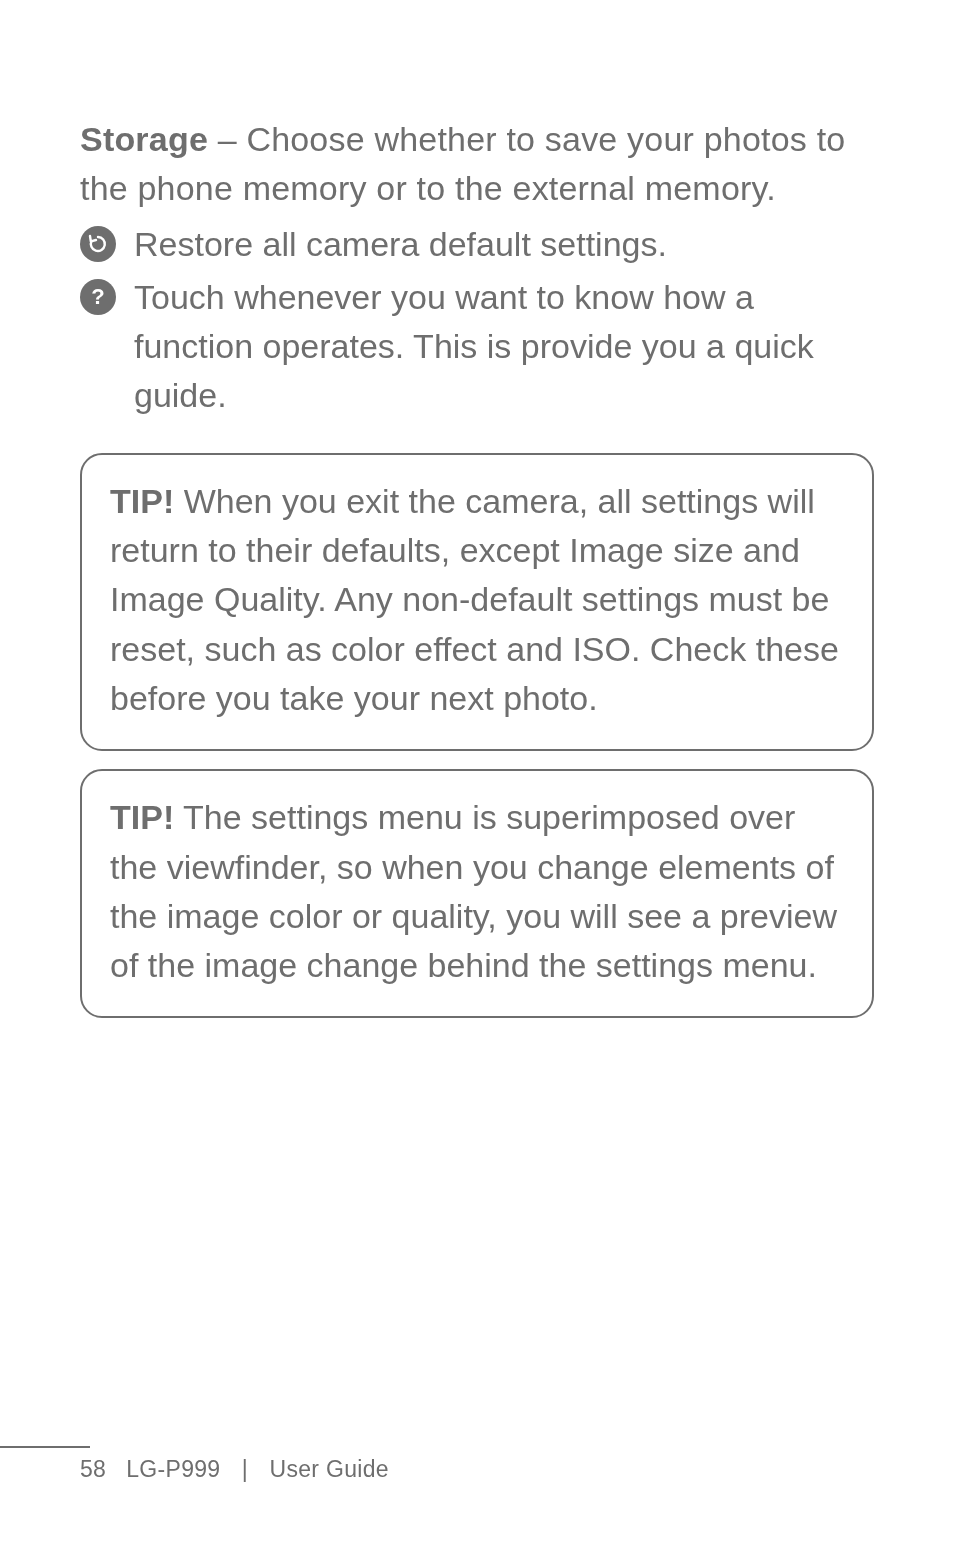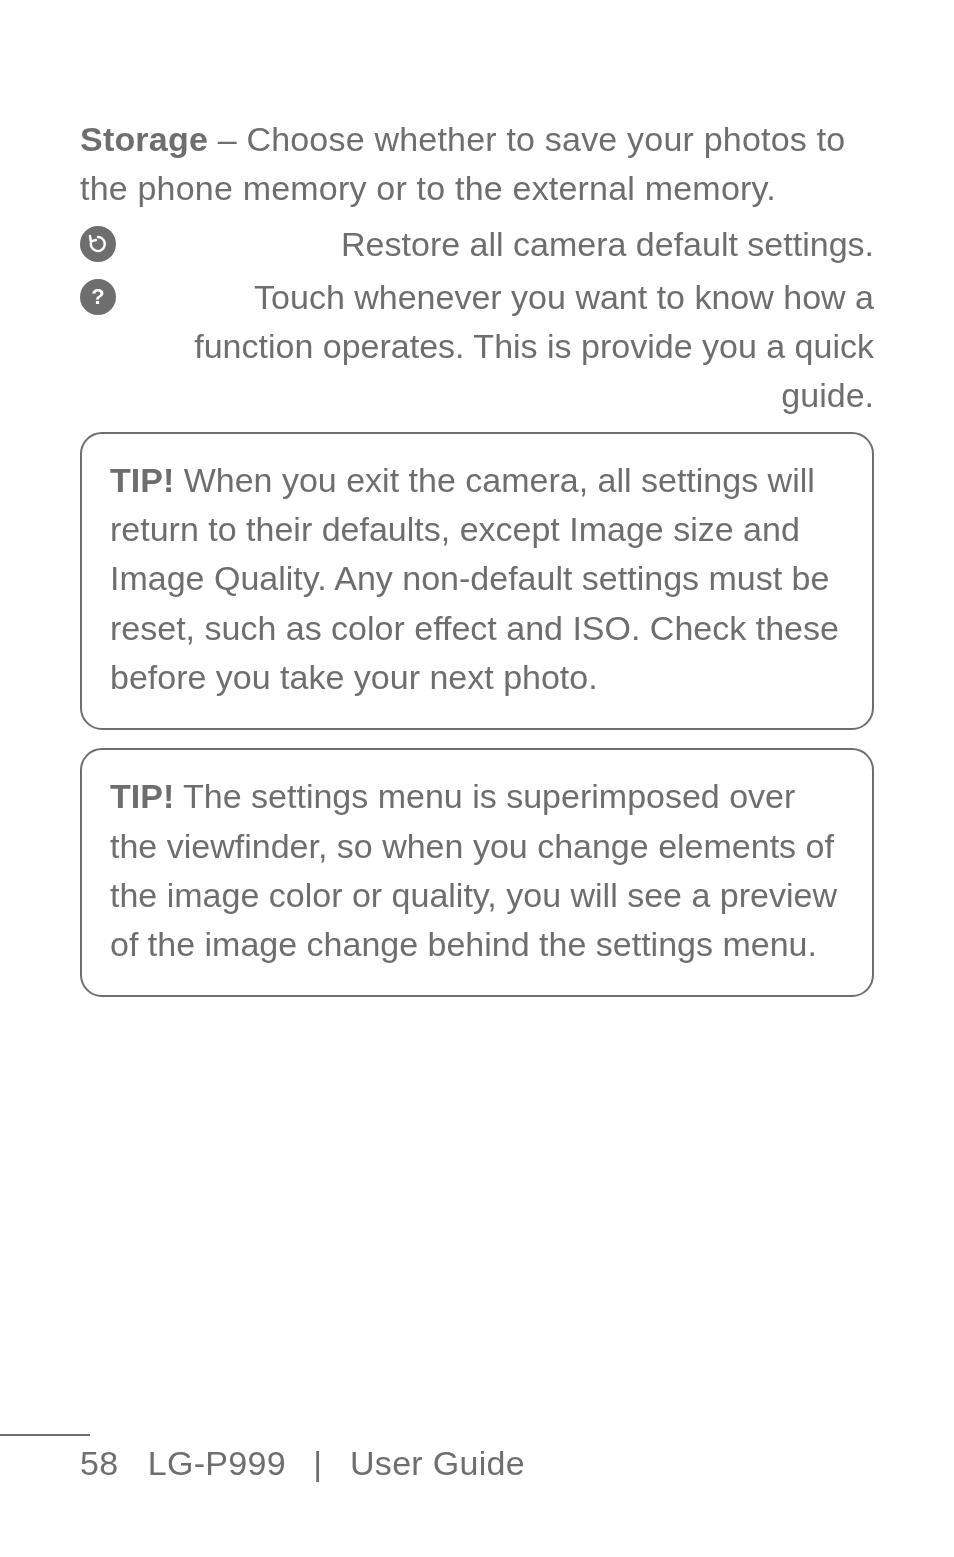--- a/index.html
+++ b/index.html
@@ -29,60 +29,59 @@
     display: flex;
     justify-content: flex-start;
     align-items: flex-start;
     padding-top: 6px;
   }
   .text-cell {
     flex: 1;
     font-size: 34px;
     line-height: 1.45;
     font-weight: 400;
-    text-align: right;
   }
   .circle-icon {
     width: 36px;
     height: 36px;
     border-radius: 50%;
     background: #6e6e6e;
     color: #ffffff;
     display: flex;
     align-items: center;
     justify-content: center;
     font-size: 22px;
     font-weight: 700;
     line-height: 1;
   }
   .tip-box {
     border: 2px solid #6e6e6e;
     border-radius: 22px;
     padding: 22px 28px 26px 28px;
-    margin-top: 11px;
+    margin-top: 32px;
     font-size: 34px;
     line-height: 1.45;
   }
   .tip-box + .tip-box { margin-top: 18px; }
   .footer {
     position: absolute;
     left: 0;
     bottom: 74px;
     width: 954px;
     padding-left: 80px;
   }
   .footer-rule {
     position: absolute;
     left: 0;
     top: -10px;
     width: 90px;
     border-top: 2px solid #6e6e6e;
   }
   .footer-text {
-    font-size: 34px;
+    font-size: 23px;
     color: #6e6e6e;
     letter-spacing: 0.3px;
   }
   .foot-sep { display: inline-block; padding: 0 8px; color: #6e6e6e; }
 </style>
 </head>
 <body>
 
 <div class="page">
 

